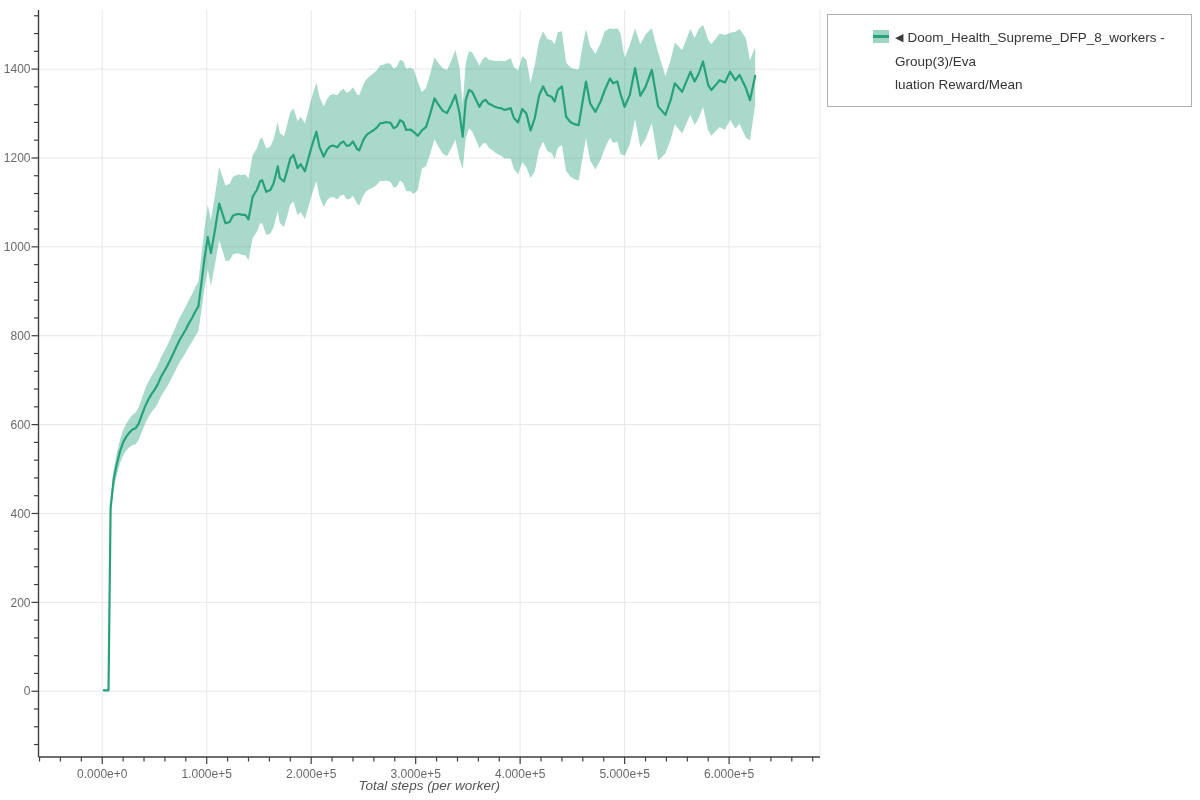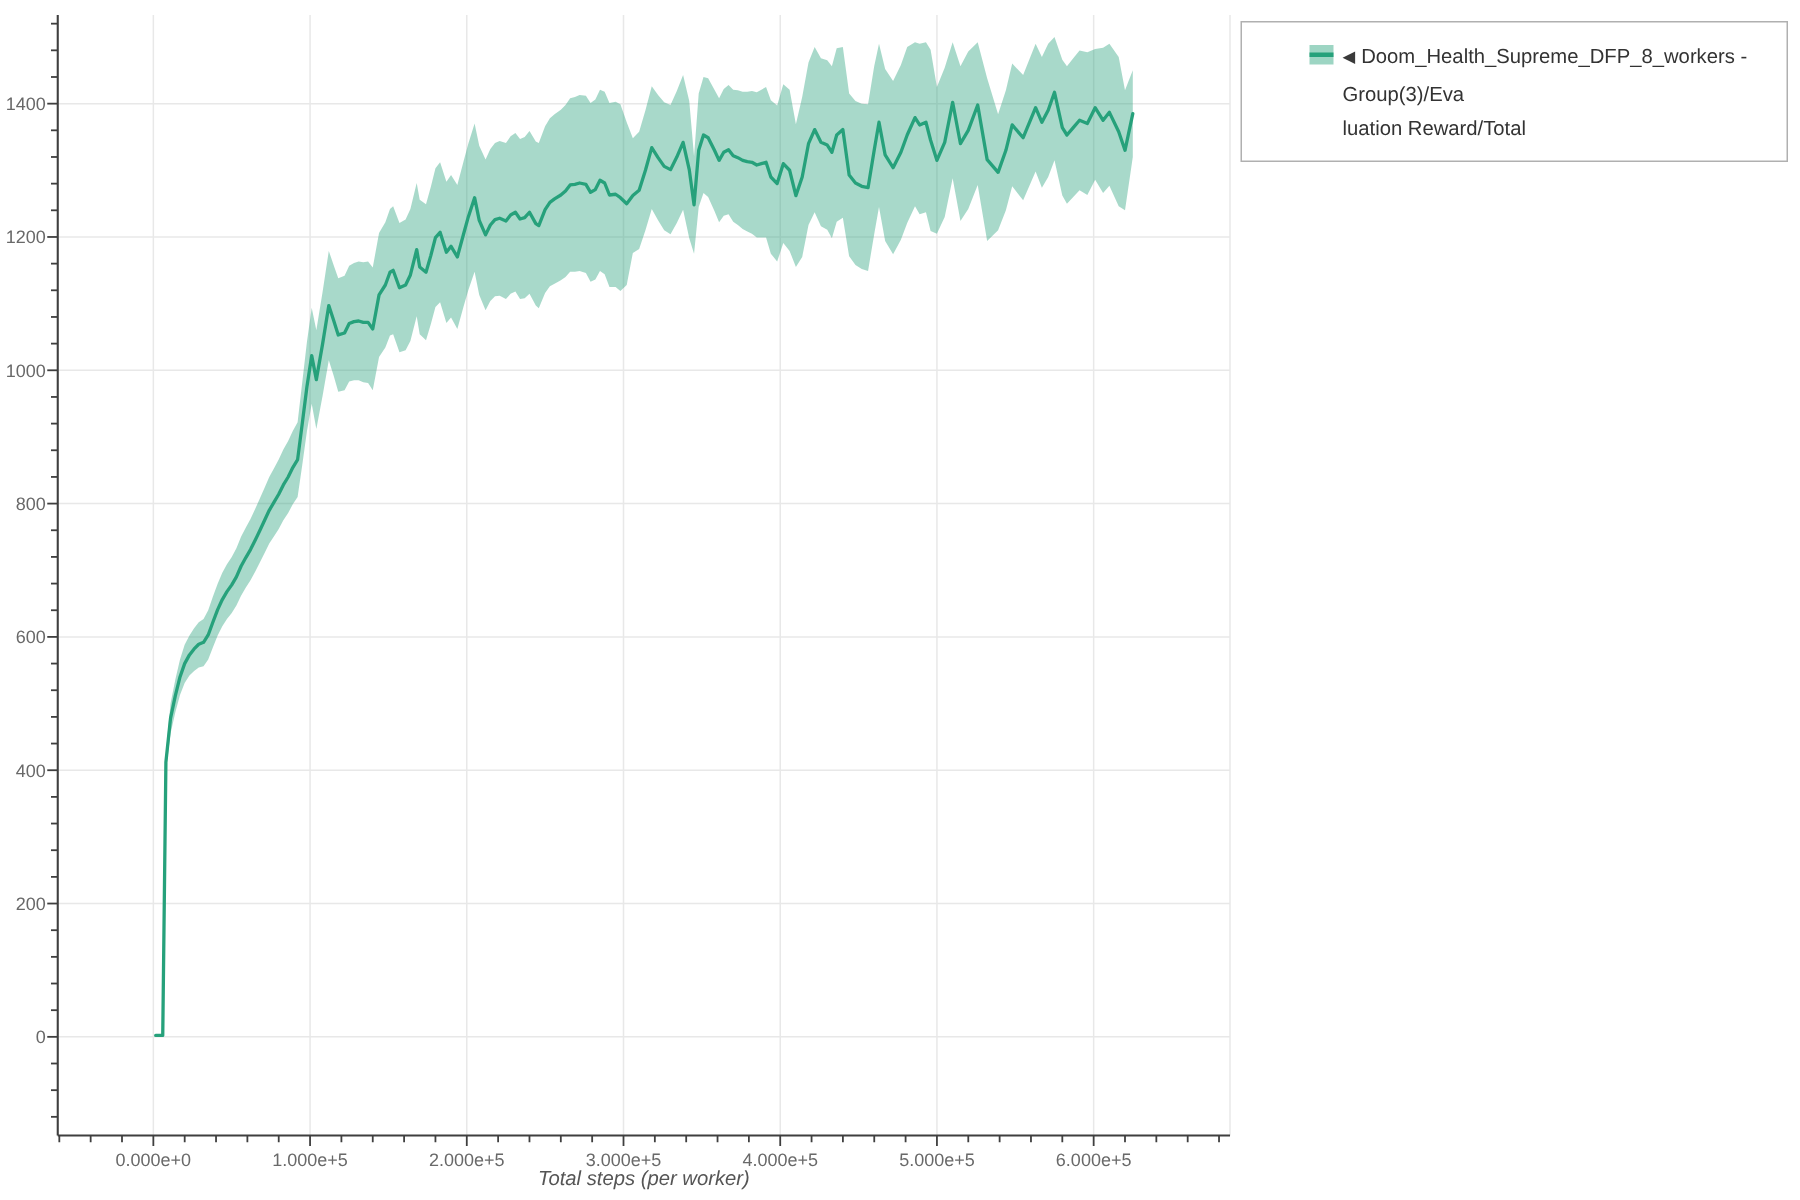--- a/index.html
+++ b/index.html
@@ -153,17 +153,17 @@
       <text x="429.25" y="790" text-anchor="middle" font-size="13.5" font-style="italic" fill="#555555">Total steps (per worker)</text>
     </svg>
 
   <div class="legend" style="border-color: rgb(176, 176, 176); padding-left: 45px;">
     <div class="legend-item">
       <span class="swatch" id="swatch" style="background: rgba(38, 161, 123, 0.45);">
         <span class="swatch-line" id="swatch-line" style="background: rgb(38, 161, 123);"></span>
       </span>
       <div class="legend-text">
         <div><span class="legend-toggle">◀</span><span>Doom_Health_Supreme_DFP_8_workers - Group(3)/Eva</span></div>
-        <div>luation Reward/Total</div>
+        <div>luation Reward/Mean</div>
       </div>
     </div>
   </div>
 </div>
 
 </body></html>

